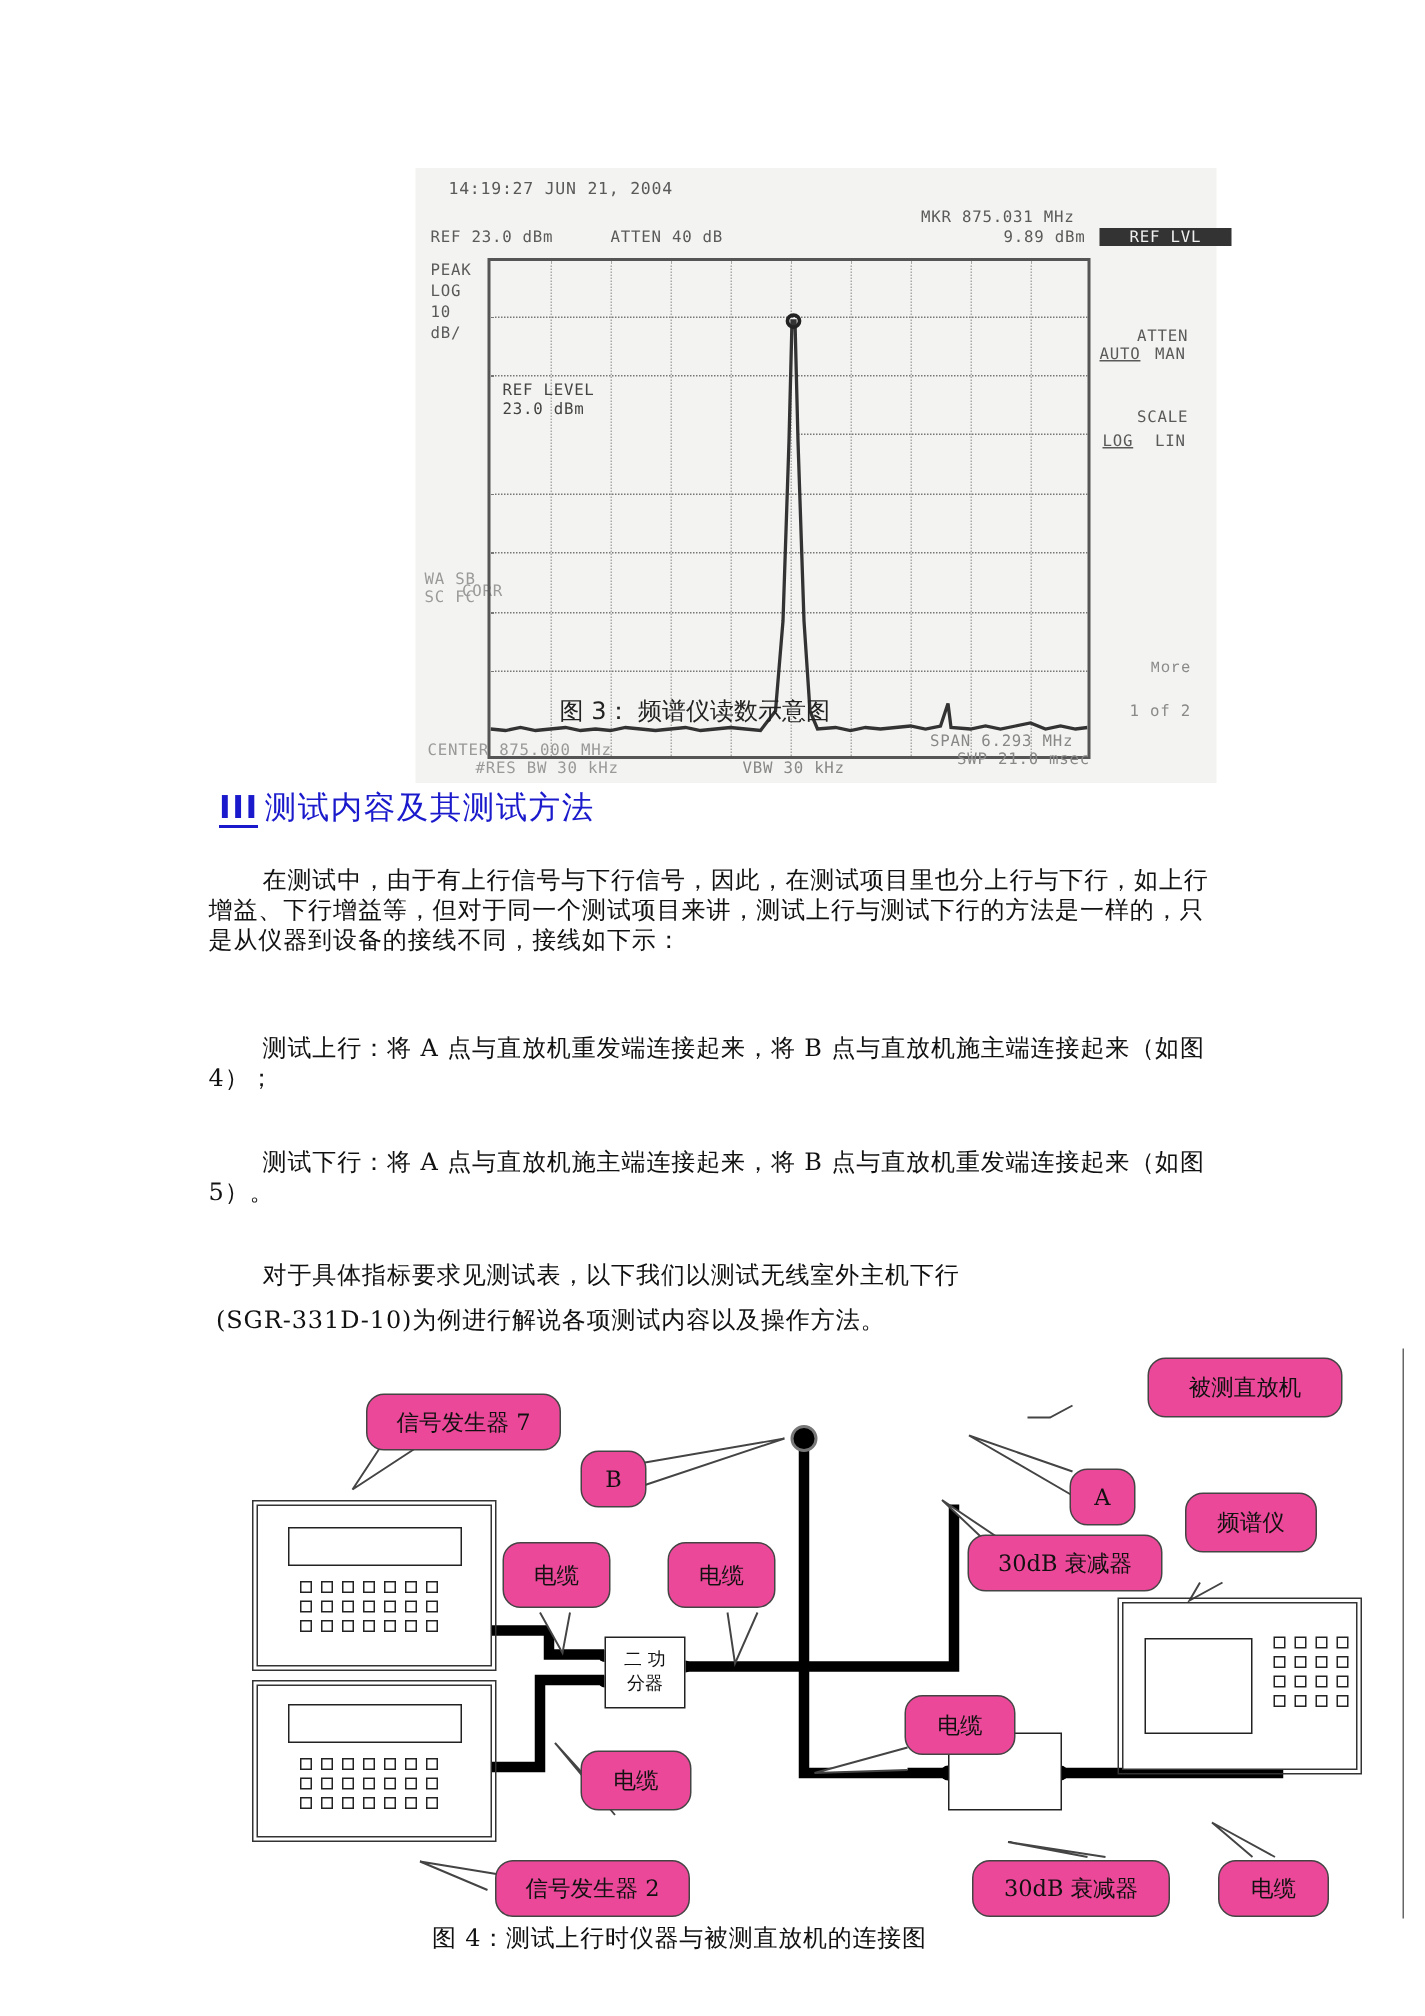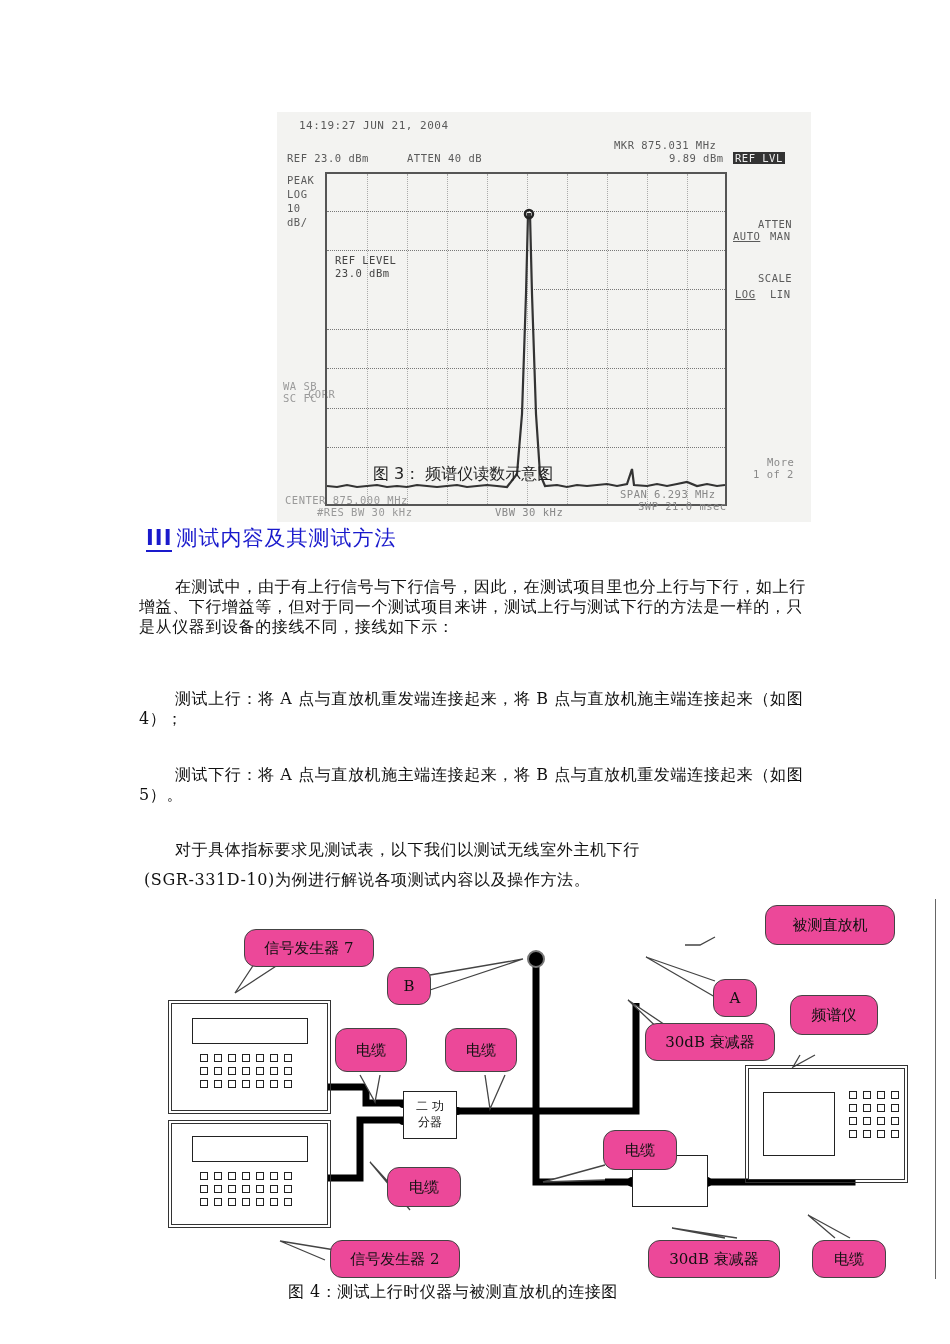--- a/index.html
+++ b/index.html
@@ -3,21 +3,21 @@
 <meta charset="utf-8">
 <style>
   html,body{margin:0;padding:0;background:#ffffff;}
   body{width:950px;height:1344px;position:relative;overflow:hidden;font-family:"DejaVu Serif","Liberation Serif",serif;color:#111;}
   .abs{position:absolute;}
   
   #sa{left:277px;top:112px;width:534px;height:410px;background:#f3f3f1;}
   .mono{font-family:"DejaVu Sans Mono","Liberation Mono",monospace;color:#5a5a5a;font-size:10.5px;letter-spacing:0.5px;line-height:12px;white-space:pre;}
   .sa-hl{position:absolute;left:0;width:100%;border-top:1px dotted #777;}
   .sa-vl{position:absolute;top:0;height:100%;border-left:1px dotted #aaa;}
-  .refbox{background:#333;color:#f0f0f0;padding:0 2px;}
+  .refbox{background:#333;color:#f0f0f0;padding:0 20px;}
   .fig3cap{font-family:"DejaVu Sans","Liberation Sans",sans-serif;font-size:16px;color:#222;}
   
   .h3{color:#1a1acc;font-family:"DejaVu Sans","Liberation Sans",sans-serif;font-size:21px;letter-spacing:1px;}
   .para{font-size:16px;line-height:20px;letter-spacing:0.6px;}
   
   .bubble{position:absolute;border:1.5px solid #444;border-radius:12px;background:#ec4899;font-size:15px;display:flex;align-items:center;justify-content:center;}
   .dev{position:absolute;border:1.5px solid #333;outline:1.5px solid #333;outline-offset:2px;background:#fff;}
   .kbtn{position:absolute;width:6px;height:6px;border:1.5px solid #222;background:#fff;}
   .cap{font-size:15px;}
 </style>
@@ -64,21 +64,21 @@
     <div class="abs mono" style="left:8px;top:80px;color:#444;">REF LEVEL</div>
     <div class="abs mono" style="left:8px;top:93px;color:#444;">23.0 dBm</div>
   </div>
 
   <div class="abs mono" style="left:481px;top:106px;">ATTEN</div>
   <div class="abs mono" style="left:456px;top:118px;text-decoration:underline;">AUTO</div>
   <div class="abs mono" style="left:493px;top:118px;">MAN</div>
   <div class="abs mono" style="left:481px;top:160px;">SCALE</div>
   <div class="abs mono" style="left:458px;top:176px;text-decoration:underline;">LOG</div>
   <div class="abs mono" style="left:493px;top:176px;">LIN</div>
-  <div class="abs mono" style="left:490px;top:344px;color:#8a8a8a;">More</div>
+  <div class="abs mono" style="left:490px;top:328px;color:#8a8a8a;font-family:Liberation Mono, monospace;">More</div>
   <div class="abs mono" style="left:476px;top:356px;color:#8a8a8a;">1 of 2</div>
 
   <div class="abs mono" style="left:8px;top:382px;color:#999;">CENTER 875.000 MHz</div>
   <div class="abs mono" style="left:40px;top:394px;color:#999;">#RES BW 30 kHz</div>
   <div class="abs mono" style="left:218px;top:394px;color:#888;">VBW 30 kHz</div>
   <div class="abs mono" style="left:343px;top:376px;color:#888;">SPAN 6.293 MHz</div>
   <div class="abs mono" style="left:361px;top:388px;color:#888;">SWP 21.0 msec</div>
 
   <div class="abs fig3cap" style="left:96px;top:352px;">图 3：  频谱仪读数示意图</div>
 </div>

